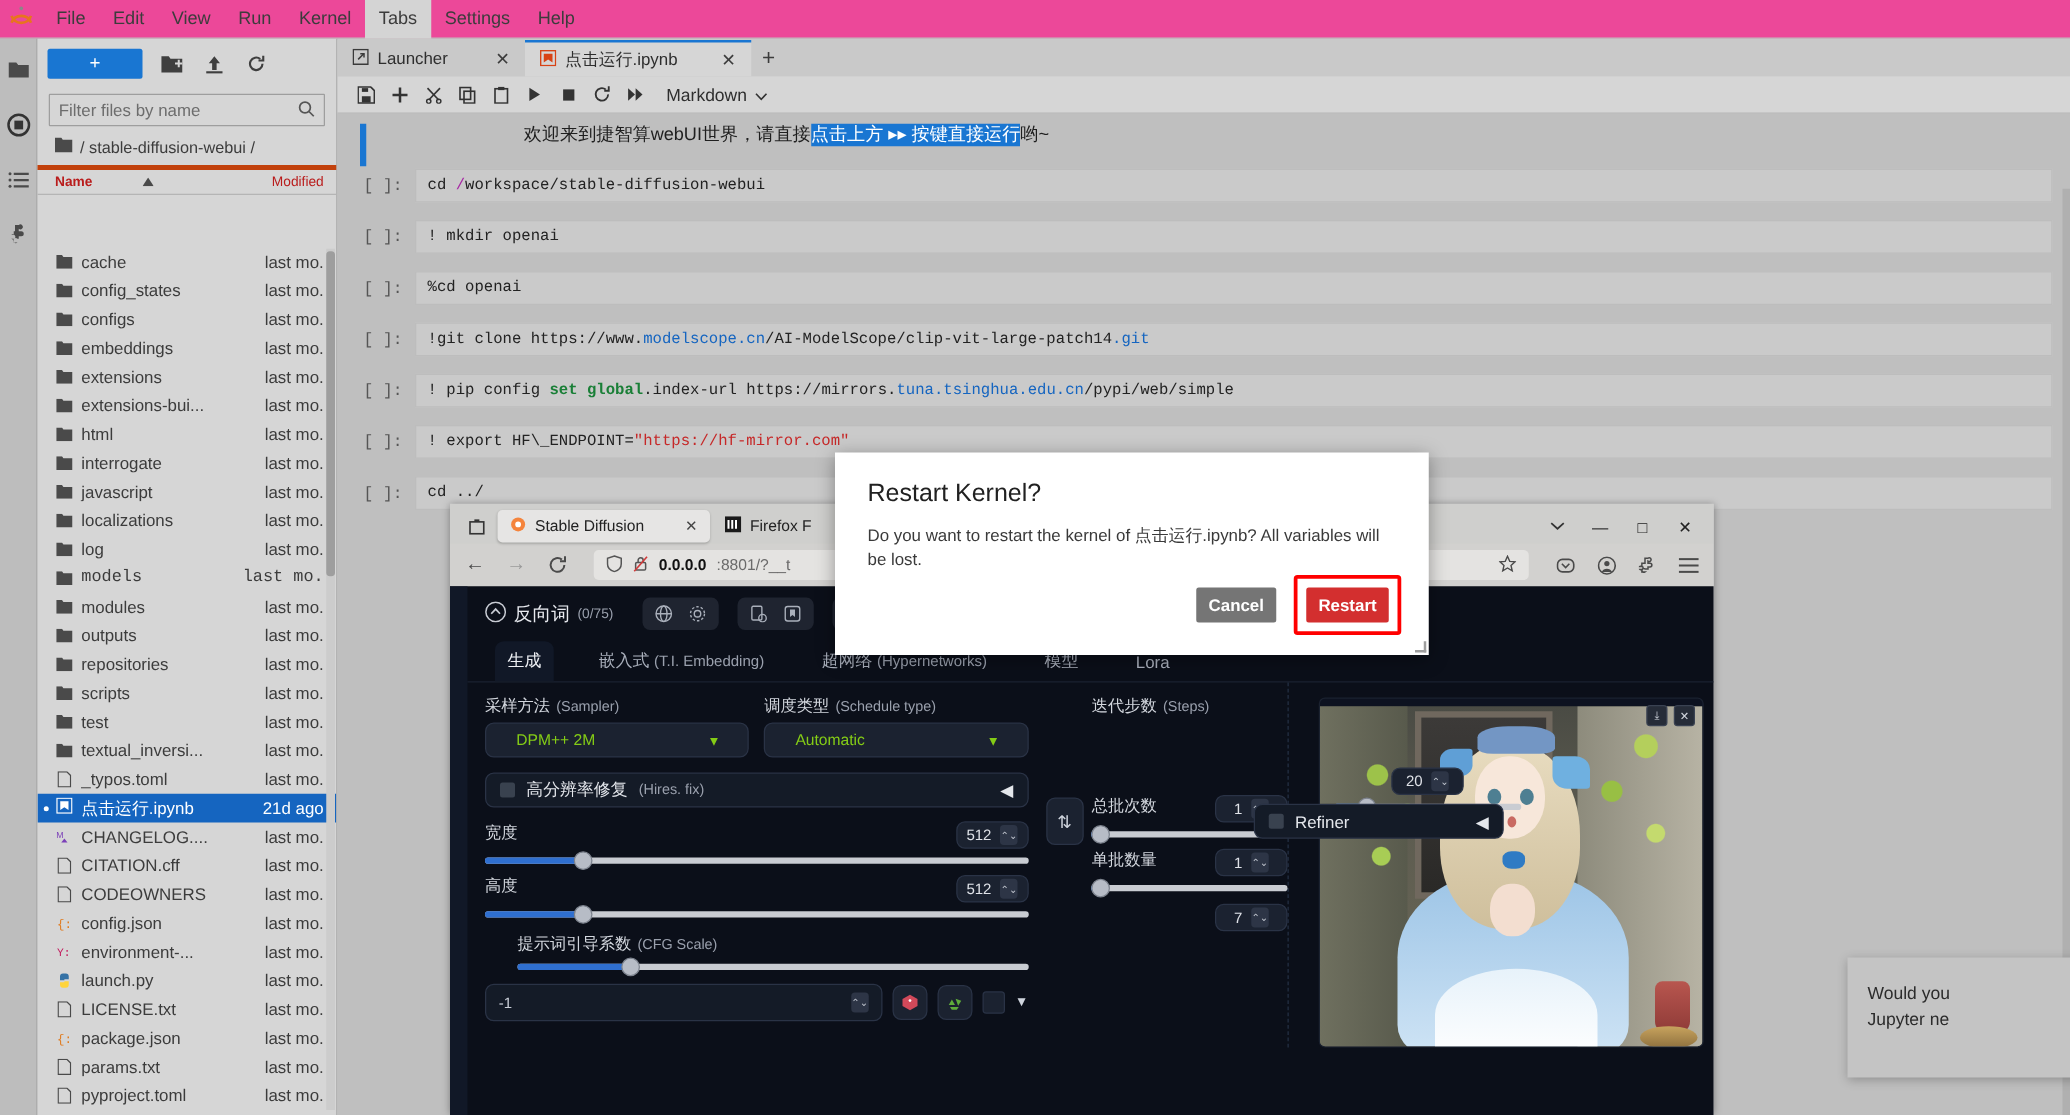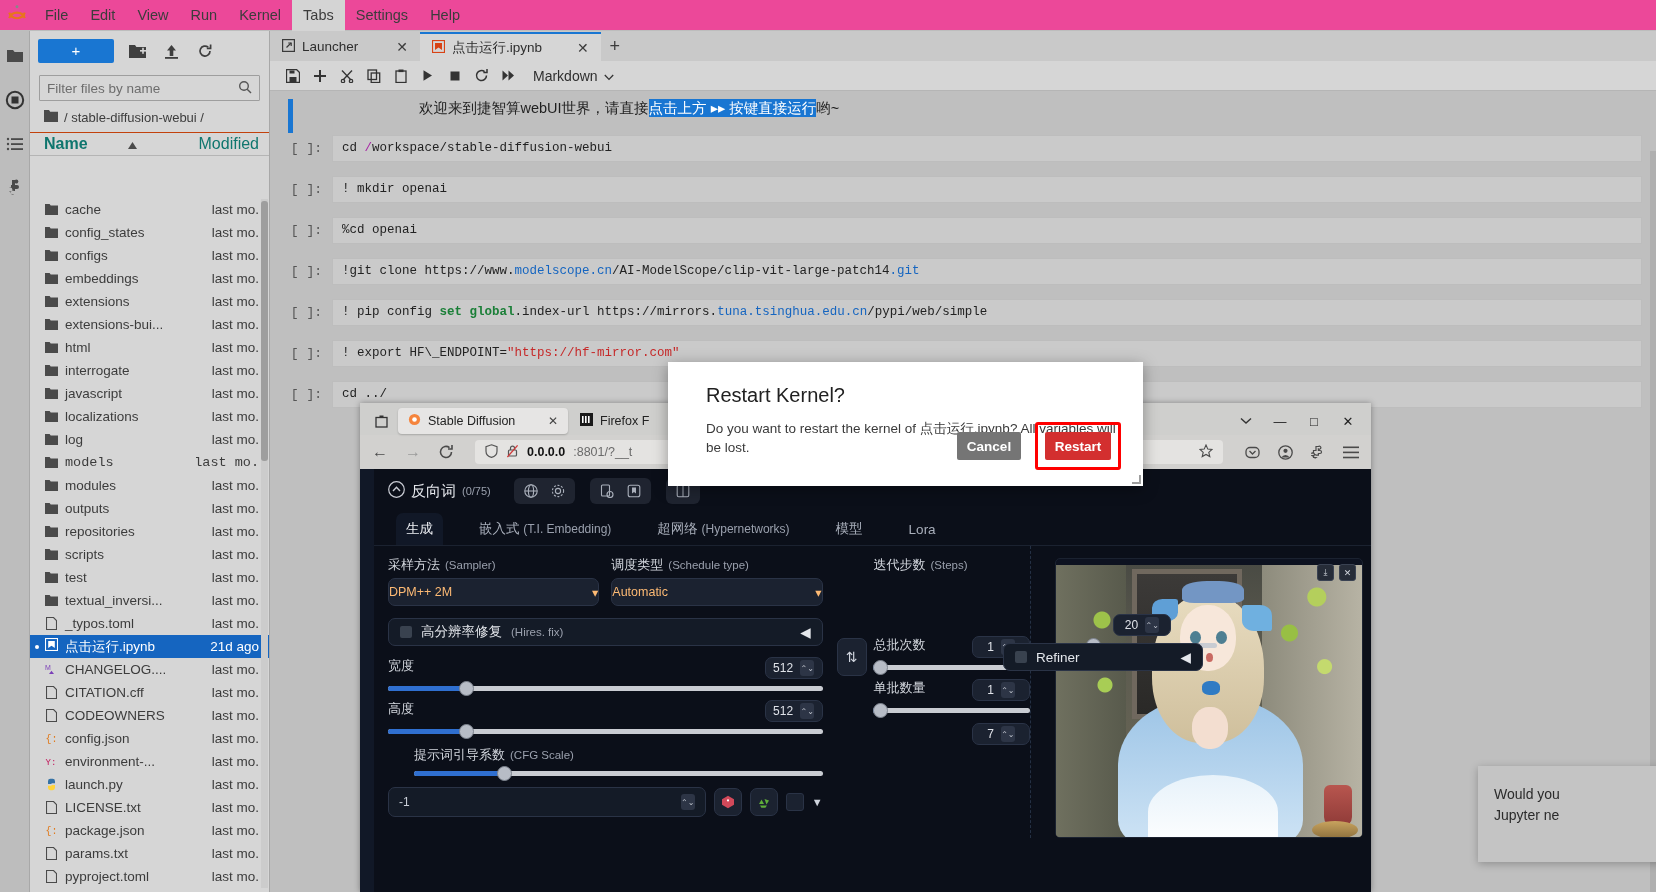--- a/index.html
+++ b/index.html
@@ -46,22 +46,22 @@
     margin:8px 9px 0 9px; height:26px; border:1px solid #9e9e9e; background:#d6d6d6;
     display:flex; align-items:center; padding:0 7px; border-radius:1px;
   }
   .fb-filter input {
     flex:1; border:none; background:transparent; outline:none;
     font-family:"Liberation Sans",sans-serif; font-size:13.5px; color:#5b5b5b;
   }
   .fb-filter input::placeholder { color:#6d6d6d; }
   .fb-breadcrumb { display:flex; align-items:center; gap:6px; padding:9px 12px 7px 14px; font-size:13px; color:#3c3c3c; }
   .fb-head {
-    display:flex; align-items:center; height:24px; border-top:1px solid #c2410c; border-bottom:1px solid #b5b5b5;
-    font-weight:bold; font-size:16px; color:#0f766e; padding-left:14px;
+    display:flex; align-items:center; height:24px; border-top:4px solid #c2410c; border-bottom:1px solid #b5b5b5;
+    font-weight:bold; font-size:11px; color:#b91c1c; padding-left:14px;
   }
   .fb-head .c-name { flex:1; display:flex; align-items:center; gap:40px; }
   .fb-head .c-mod { width:78px; text-align:right; padding-right:10px; font-weight:normal; }
   .fb-list { position:absolute; left:0; right:0; top:167px; bottom:0; overflow:hidden; }
   .fb-row { display:flex; align-items:center; height:23px; padding-left:14px; font-size:13.5px; color:#3c3c3c; cursor:pointer; }
   .fb-row .nm { flex:1; display:flex; gap:7px; overflow:hidden; white-space:nowrap; }
   .fb-row .md { width:78px; text-align:right; padding-right:10px; color:#3c3c3c; }
   .fb-row.selected { background:#1565c0; color:#fff; }
   .fb-row.selected .md { color:#fff; }
   .fb-icon { width:14px; height:14px; flex:0 0 14px; display:flex; align-items:center; justify-content:center; }
@@ -138,21 +138,21 @@
   .sd-tab.active { color:#eef0f4; background:#111827; border-radius:7px 7px 0 0; }
   .sd-tab .en { font-size:12px; color:#9aa0ad; }
   .sd-cols { display:flex; }
   .sd-left { width:500px; padding:10px 14px 0 14px; }
   .sd-right { flex:1; padding:8px 0 0 10px; border-left:1px dashed #243044; }
   .lblrow { display:flex; align-items:baseline; gap:5px; font-size:13px; color:#d3d7de; margin-bottom:4px; }
   .lblrow .en { font-size:11.5px; color:#9aa0ad; }
   .sd-row { display:flex; gap:12px; }
   .sd-field { flex:1; }
   .sd-select { background:#1b2230; border:1px solid #2a3346; border-radius:7px; height:28px;
-               display:flex; align-items:center; justify-content:space-between; padding:0 0; font-size:12.5px; color:#fdba74; }
+               display:flex; align-items:center; justify-content:space-between; padding:0 24px; font-size:12.5px; color:#84cc16; }
   .sd-check { background:#141b27; border:1px solid #2a3346; border-radius:7px; height:28px;
               display:flex; align-items:center; gap:9px; padding:0 11px; font-size:13.5px; color:#e4e7ec; }
   .cbox { width:12px; height:12px; background:#39424f; border-radius:2px; }
   .sd-slider { height:5px; background:#c9ccd2; border-radius:3px; position:relative; margin:7px 0 2px 0; }
   .sd-slider .fill { position:absolute; left:0; top:0; bottom:0; background:#2f6fd0; border-radius:3px; }
   .sd-slider .knob { position:absolute; top:-5px; width:15px; height:15px; border-radius:50%; background:#b7bcc6; border:1px solid #7d838e; }
   .numbox { background:#1b2230; border:1px solid #2a3346; border-radius:7px; height:22px; min-width:58px;
             display:flex; align-items:center; justify-content:center; gap:7px; font-size:12px; color:#dfe2e8; padding:0 6px; }
   .spin { width:14px; height:16px; background:#2d3546; border-radius:3px; display:flex; align-items:center; justify-content:center;
           font-size:8px; color:#c2c7d0; }
@@ -201,22 +201,22 @@
   .art .apron { position:absolute; left:92px; top:210px; width:130px; height:74px; border-radius:50% 50% 14% 14%;
                 background:linear-gradient(180deg,#e7f2fa,#ffffff); }
   .art .hands { position:absolute; left:136px; top:142px; width:36px; height:42px; border-radius:46%; background:#f3ded0; }
   .art .ribbon { position:absolute; left:146px; top:116px; width:18px; height:14px; background:#2f7bc4; border-radius:40%; }
   .art .jar { position:absolute; right:10px; bottom:16px; width:28px; height:42px; border-radius:6px 6px 10px 10px;
               background:linear-gradient(180deg,#b8564f,#8e3a37); }
   .art .basket { position:absolute; right:4px; bottom:4px; width:46px; height:18px; border-radius:50%;
                  background:linear-gradient(180deg,#c8a35e,#8c6f3d); }
 
   
-  .modal-sh { position:absolute; left:668px; top:362px; width:475px; height:124px; background:#fff;
-              box-shadow:0 3px 14px rgba(0,0,0,.35);padding-left:12px; }
+  .modal-sh { position:absolute; left:668px; top:362px; width:475px; height:162px; background:#fff;
+              box-shadow:0 3px 14px rgba(0,0,0,.35); }
   .modal-ttl { font-size:20px; color:#212121; padding:22px 26px 0 26px; font-weight:normal; }
   .modal-body { font-size:13.5px; color:#3a3a3a; padding:12px 26px 0 26px; line-height:19px; }
   .modal-btns { position:absolute; right:22px; bottom:16px; display:flex; align-items:center; gap:14px; }
   .btn-cancel { background:#757575; color:#fff; border:none; width:64px; height:28px; font-size:13.5px; font-weight:bold;
                 border-radius:2px; cursor:pointer; font-family:"Liberation Sans",sans-serif; }
   .btn-restart-wrap { position:relative; padding:7px; border:3px solid #ff0000; border-radius:3px; }
   .btn-restart { background:#d32f2f; color:#fff; border:none; width:66px; height:28px; font-size:13.5px; font-weight:bold;
                  border-radius:2px; cursor:pointer; font-family:"Liberation Sans",sans-serif; }
   .modal-resize { position:absolute; right:2px; bottom:2px; width:9px; height:9px;
                   border-right:2px solid #9e9e9e; border-bottom:2px solid #9e9e9e; }

